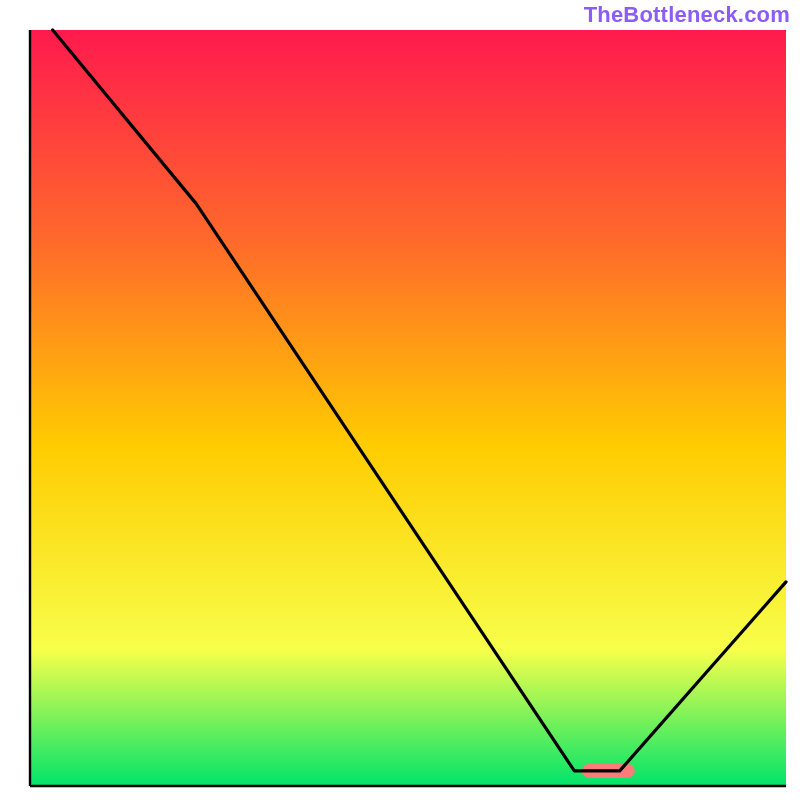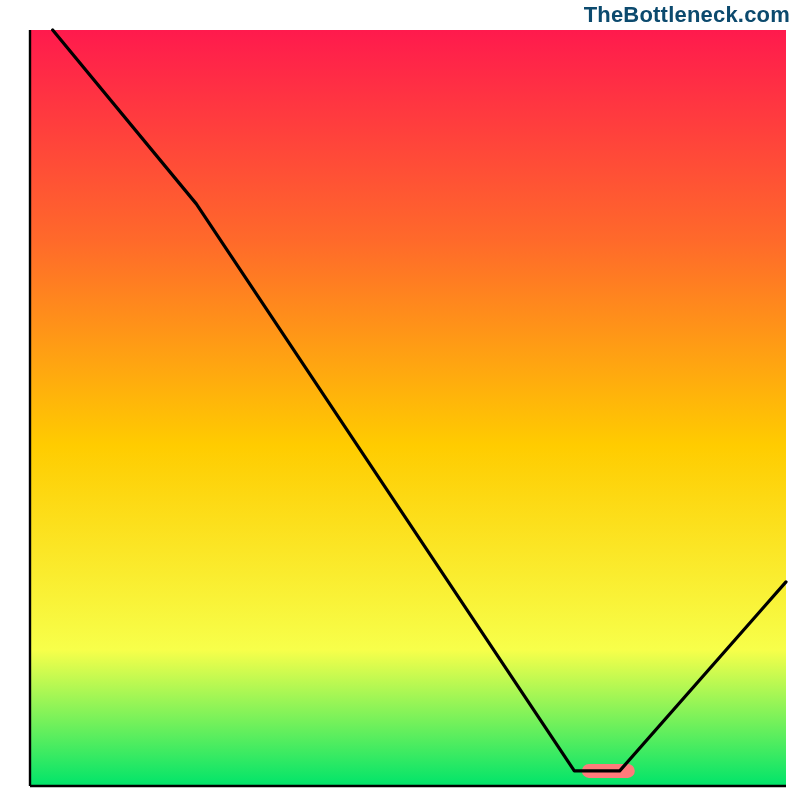--- a/index.html
+++ b/index.html
@@ -14,21 +14,21 @@
     position: relative;
     width: 800px;
     height: 800px;
   }
   .attribution {
     position: absolute;
     top: 2px;
     right: 10px;
     font-size: 22px;
     font-weight: 600;
-    color: #0c4a6e;
+    color: #8b5cf6;
     letter-spacing: 0.2px;
   }
   svg.chart {
     position: absolute;
     left: 0;
     top: 0;
   }
 </style>
 </head>
 <body>

